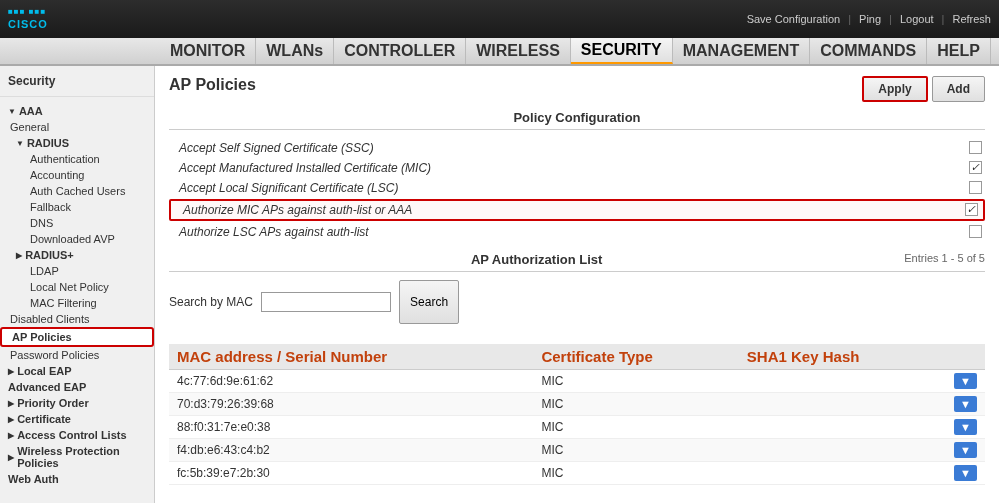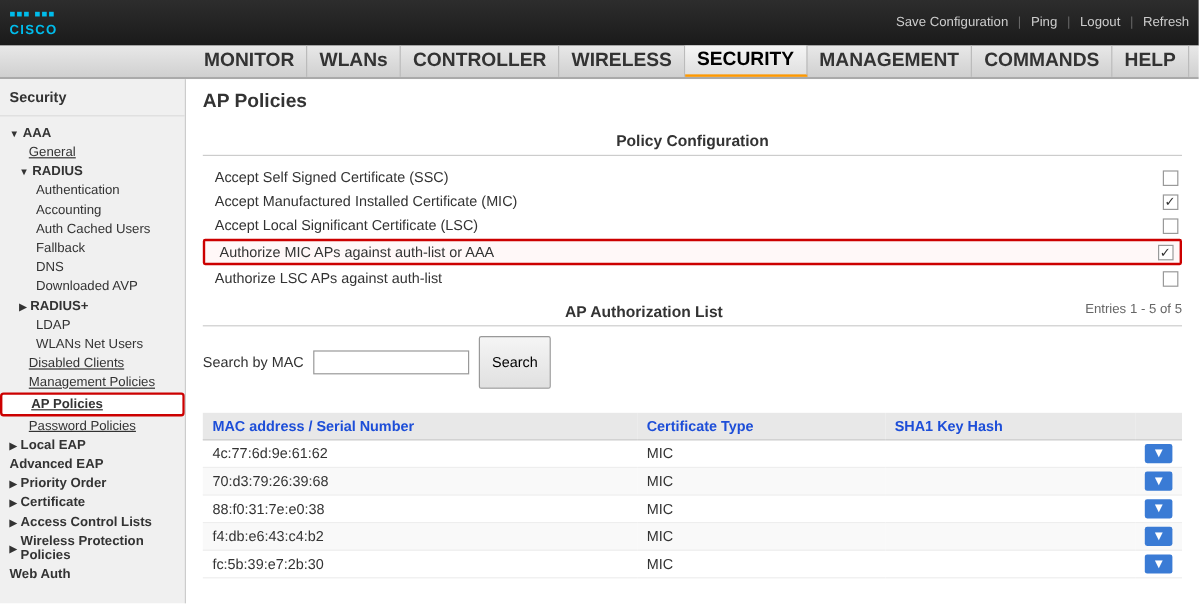--- a/index.html
+++ b/index.html
@@ -92,21 +92,21 @@
       padding: 2px 8px 2px 16px;
       cursor: pointer;
       color: #333;
     }
     .sidebar-item.active {
       background: #fff;
       font-weight: bold;
       border: 1px solid #999;
       border-radius: 2px;
     }
-    .sidebar-item.indented { padding-left: 24px; text-decoration: underline; }
+    .sidebar-item.indented { padding-left: 10px; }
     .sidebar-item.indented2 { padding-left: 30px; }
     .sidebar-group {
       padding: 2px 8px 2px 8px;
       font-weight: bold;
       color: #333;
       cursor: pointer;
       display: flex; align-items: center; gap: 3px;
     }
     .triangle-down { font-size: 8px; color: #333; }
     .triangle-right { font-size: 8px; color: #333; }
@@ -148,21 +148,21 @@
     
     .section-title {
       font-size: 13px;
       font-weight: bold;
       color: #333;
       border-bottom: 1px solid #ccc;
       padding-bottom: 4px;
       margin-bottom: 8px;
       text-align: center;
     }
-    .policy-row { display: flex; align-items: flex-end; padding: 3px 0; }
+    .policy-row { display: flex; align-items: flex-start; padding: 3px 0; font-style: italic; }
     .policy-label { flex: 1; color: #333; font-size: 12px; padding-left: 10px; }
     .policy-check { width: 20px; display: flex; justify-content: center; }
     .policy-row.highlighted {
       border: 2px solid #c00;
       border-radius: 2px;
       background: #fff8f8;
       padding: 2px 2px;
       margin: 1px 0;
     }
     .checkbox {
@@ -192,22 +192,22 @@
       cursor: pointer;
       border-radius: 2px;
     }
 
     .auth-table { width: 100%; border-collapse: collapse; }
     .auth-table th {
       background: #e8e8e8;
       border-bottom: 1px solid #ccc;
       padding: 4px 8px;
       text-align: left;
-      font-size: 12px;
-      color: #1d4ed8;
+      font-size: 15px;
+      color: #c2410c;
       font-weight: bold;
     }
     .auth-table td {
       padding: 3px 8px;
       border-bottom: 1px solid #eee;
       font-size: 12px;
       color: #333;
     }
     .auth-table tr:nth-child(even) td { background: #f9f9f9; }
     .dropdown-btn {
@@ -295,23 +295,23 @@
     <div class="sidebar-item indented2">Accounting</div>
     <div class="sidebar-item indented2">Auth Cached Users</div>
     <div class="sidebar-item indented2">Fallback</div>
     <div class="sidebar-item indented2">DNS</div>
     <div class="sidebar-item indented2">Downloaded AVP</div>
     <div class="sidebar-group" style="padding-left:16px;">
       <span class="triangle-right">▶</span>
       <span>RADIUS+</span>
     </div>
     <div class="sidebar-item indented2">LDAP</div>
-    <div class="sidebar-item indented2">WLANs Net Users</div>
+    <div class="sidebar-item indented2">Local Net Policy</div>
+    <div class="sidebar-item indented2">MAC Filtering</div>
     <div class="sidebar-item indented">Disabled Clients</div>
-    <div class="sidebar-item indented">Management Policies</div>
     <div class="sidebar-item indented active" style="border:2px solid #c00; background:#fff; font-weight:bold; border-radius:3px;">AP Policies</div>
     <div class="sidebar-item indented">Password Policies</div>
 
     <div class="sidebar-group">
       <span class="triangle-right">▶</span>
       <span>Local EAP</span>
     </div>
     <div class="sidebar-group">
       <span> Advanced EAP</span>
     </div>
@@ -334,20 +334,24 @@
     <div class="sidebar-group">
       <span> Web Auth</span>
     </div>
 
   </div>
 
   <div id="content">
 
     <div class="header-area">
       <div id="page-title">AP Policies</div>
+      <div class="top-right-buttons">
+        <button class="btn-apply">Apply</button>
+        <button class="btn-add">Add</button>
+      </div>
     </div>
 
     <div class="section-title">Policy Configuration</div>
 
     <div class="policy-row">
       <span class="policy-label">Accept Self Signed Certificate (SSC)</span>
       <span class="policy-check">
           <span class="checkbox"></span>
         </span>
     </div>

